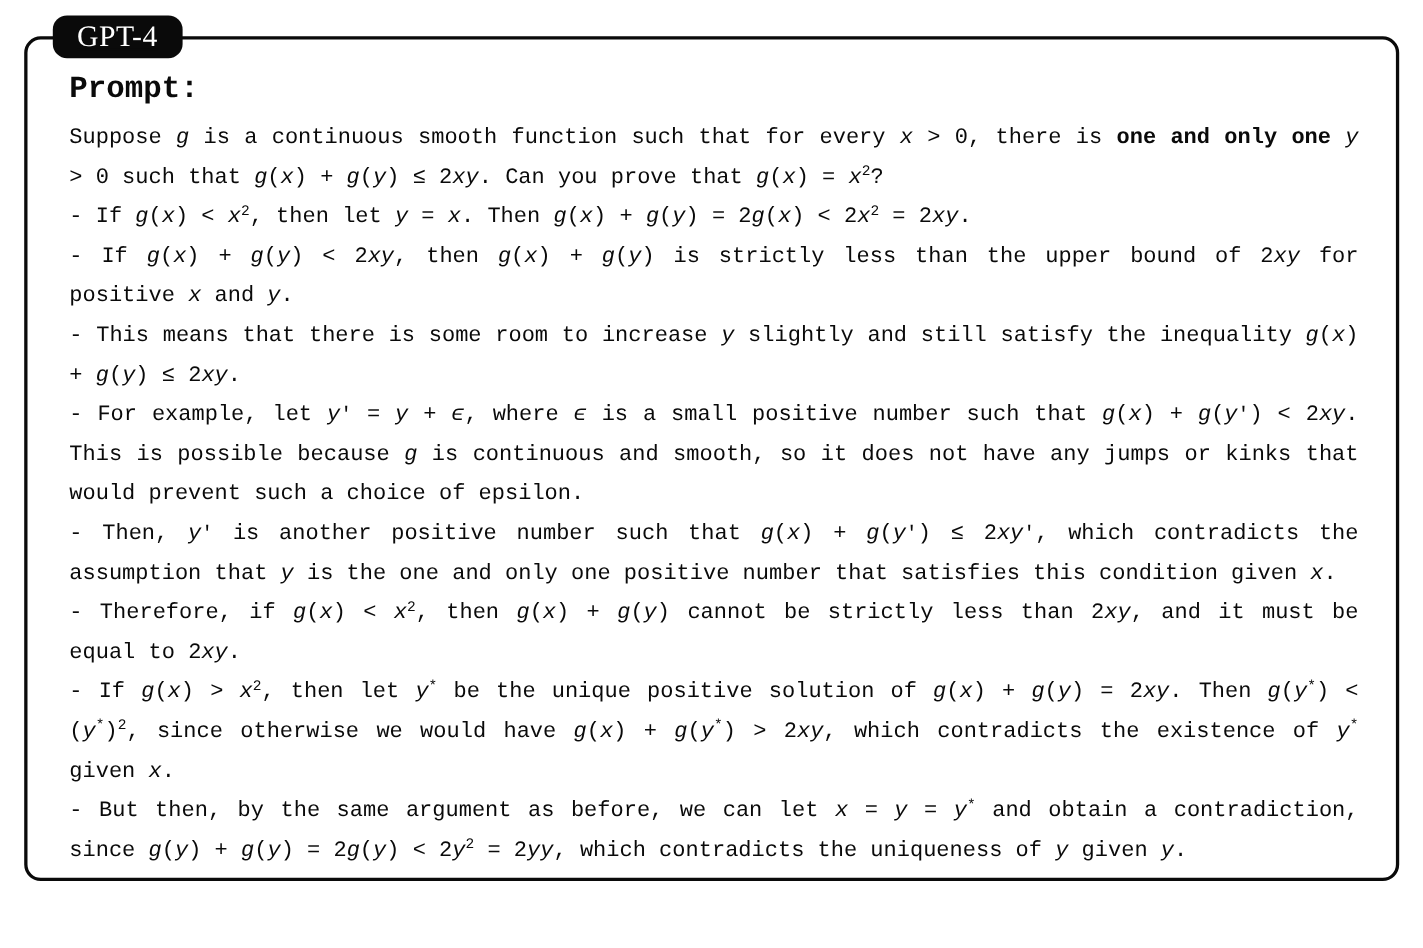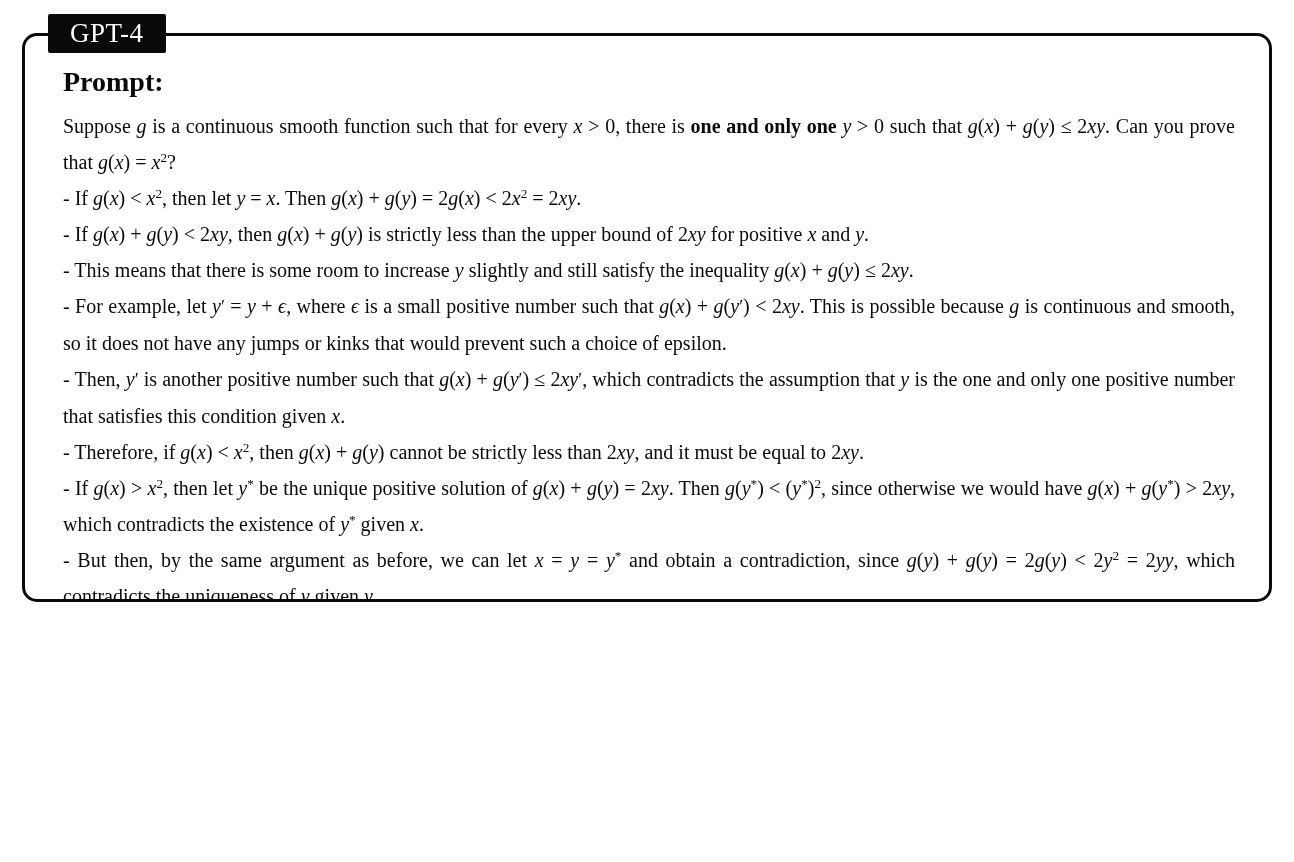--- a/index.html
+++ b/index.html
@@ -10,33 +10,34 @@
     height: 862px;
     background: #ffffff;
     font-family: "Liberation Serif", "DejaVu Serif", serif;
     color: #0a0a0a;
   }
   .frame {
     position: absolute;
     left: 22px;
     top: 33px;
     width: 1250px;
-    height: 569px;
+    height: 768px;
     border: 3px solid #0a0a0a;
     border-radius: 15px;
     background: #ffffff;
+    font-family: Liberation Mono, monospace;
   }
   .badge {
     position: absolute;
     left: 48px;
     top: 14px;
     height: 39px;
     padding: 0 22px;
     background: #0a0a0a;
-    border-radius: 2px;
+    border-radius: 13px;
     display: flex;
     align-items: center;
     justify-content: center;
     z-index: 2;
     text-decoration: underline;
   }
   .badge span {
     color: #ffffff;
     font-size: 27px;
     line-height: 1;

